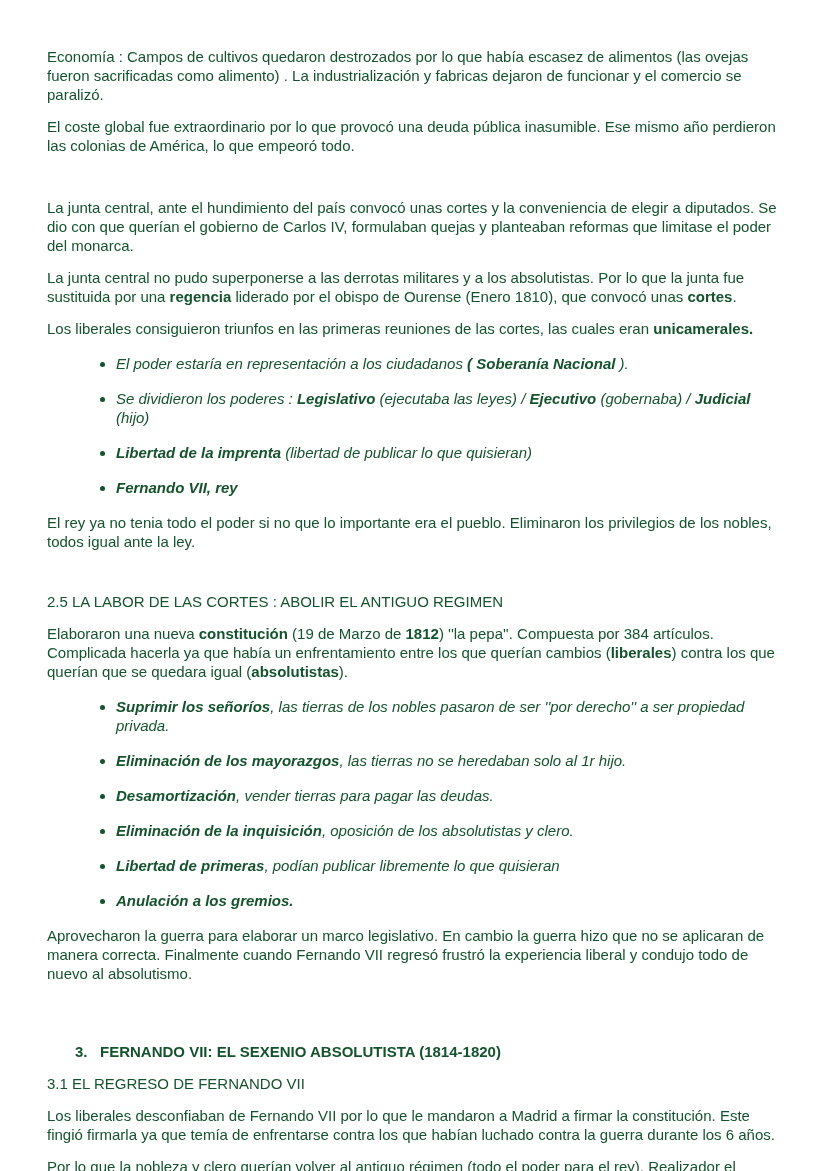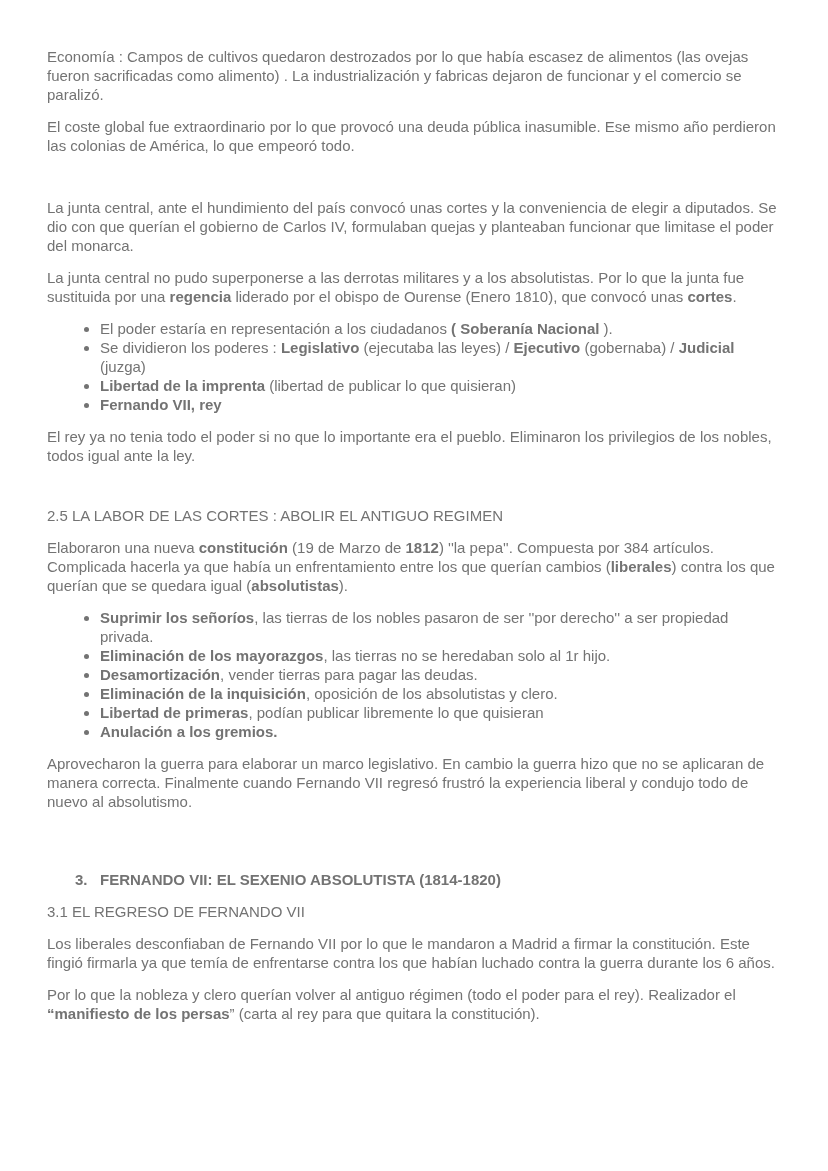--- a/index.html
+++ b/index.html
@@ -7,21 +7,21 @@
     padding: 0;
     background: #ffffff;
   }
   .page {
     position: relative;
     width: 828px;
     height: 1171px;
     background: #ffffff;
     overflow: hidden;
     font-family: "Liberation Sans", sans-serif;
-    color: #737373;
+    color: #14532d;
   }
   .content {
     padding: 47px 47px 0 47px;
     font-size: 15px;
     line-height: 19px;
   }
   .content p {
     margin: 0 0 13px 0;
   }
   .content p.heading {
@@ -34,43 +34,45 @@
   }
   .content .num-heading .num {
     display: inline-block;
     width: 25px;
   }
   .content ul {
     margin: 0 0 13px 0;
     padding-left: 53px;
   }
   .content li {
-    margin: 0;
+    margin: 16px;
     padding-left: 0;
+    font-style: italic;
   }
   .content .spacer {
     width: 100%;
   }
   .b {
     font-weight: bold;
   }
 </style>
 </head>
 <body>
 
 <div class="page">
   <div class="content">
       <p><span>Economía : Campos de cultivos quedaron destrozados por lo que había escasez de alimentos (las ovejas fueron sacrificadas como alimento) . La industrialización y fabricas dejaron de funcionar y el comercio se paralizó.</span></p>
       <p><span>El coste global fue extraordinario por lo que provocó una deuda pública inasumible. Ese mismo año perdieron las colonias de América, lo que empeoró todo.</span></p>
       <div class="spacer" style="height: 30px;"></div>
-      <p><span>La junta central, ante el hundimiento del país convocó unas cortes y la conveniencia de elegir a diputados. Se dio con que querían el gobierno de Carlos IV, formulaban quejas y planteaban funcionar que limitase el poder del monarca.</span></p>
+      <p><span>La junta central, ante el hundimiento del país convocó unas cortes y la conveniencia de elegir a diputados. Se dio con que querían el gobierno de Carlos IV, formulaban quejas y planteaban reformas que limitase el poder del monarca.</span></p>
       <p><span>La junta central no pudo superponerse a las derrotas militares y a los absolutistas. Por lo que la junta fue sustituida por una </span><span class="b">regencia</span><span> liderado por el obispo de Ourense (Enero 1810), que convocó unas </span><span class="b">cortes</span><span>.</span></p>
+      <p><span>Los liberales consiguieron triunfos en las primeras reuniones de las cortes, las cuales eran </span><span class="b">unicamerales.</span></p>
       <ul>
         <li><span>El poder estaría en representación a los ciudadanos </span><span class="b">( Soberanía Nacional</span><span> ).</span></li>
-        <li><span>Se dividieron los poderes : </span><span class="b">Legislativo</span><span> (ejecutaba las leyes) / </span><span class="b">Ejecutivo</span><span> (gobernaba) / </span><span class="b">Judicial</span><span> (juzga)</span></li>
+        <li><span>Se dividieron los poderes : </span><span class="b">Legislativo</span><span> (ejecutaba las leyes) / </span><span class="b">Ejecutivo</span><span> (gobernaba) / </span><span class="b">Judicial</span><span> (hijo)</span></li>
         <li><span class="b">Libertad de la imprenta</span><span> (libertad de publicar lo que quisieran)</span></li>
         <li><span class="b">Fernando VII, rey</span></li>
       </ul>
       <p><span>El rey ya no tenia todo el poder si no que lo importante era el pueblo. Eliminaron los privilegios de los nobles, todos igual ante la ley.</span></p>
       <div class="spacer" style="height: 28px;"></div>
       <p class="heading">2.5 LA LABOR DE LAS CORTES : ABOLIR EL ANTIGUO REGIMEN</p>
       <p><span>Elaboraron una nueva </span><span class="b">constitución</span><span> (19 de Marzo de </span><span class="b">1812</span><span>) ''la pepa''. Compuesta por 384 artículos. Complicada hacerla ya que había un enfrentamiento entre los que querían cambios (</span><span class="b">liberales</span><span>) contra los que querían que se quedara igual (</span><span class="b">absolutistas</span><span>).</span></p>
       <ul>
         <li><span class="b">Suprimir los señoríos</span><span>, las tierras de los nobles pasaron de ser ''por derecho'' a ser propiedad privada.</span></li>
         <li><span class="b">Eliminación de los mayorazgos</span><span>, las tierras no se heredaban solo al 1r hijo.</span></li>

